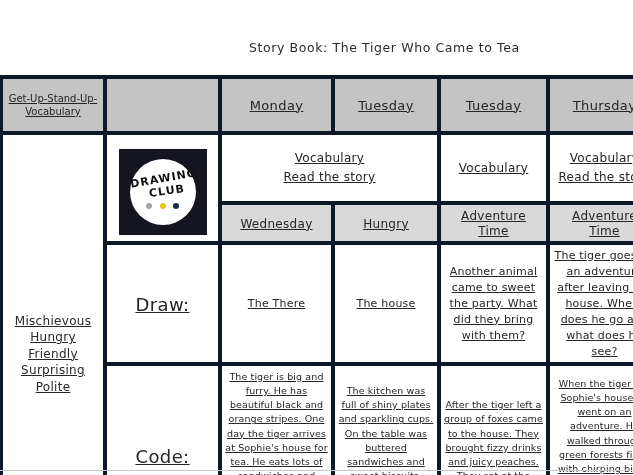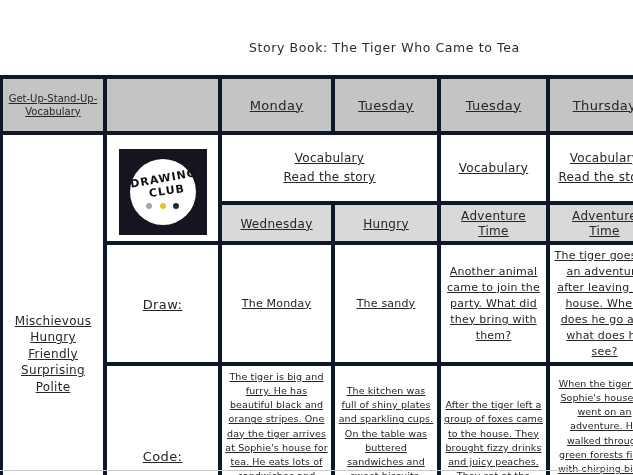--- a/index.html
+++ b/index.html
@@ -31,21 +31,21 @@
   .vocabcell {
     vertical-align:top; padding-top:30px !important;
     font-size:12px; line-height:16.5px; letter-spacing:0.3px; white-space:pre-line;
   }
   .rowvocab { font-size:12px; line-height:1.55; letter-spacing:0.3px; white-space:pre-line; }
   .sub td {
     background:#d9d9d9; font-size:12px; letter-spacing:0.3px;
     vertical-align:top; padding-top:4px !important; line-height:1.25;
   }
   .sub td .u { text-decoration:underline; white-space:pre-line; display:inline-block; }
-  .rowlabel { vertical-align:top; padding-top:4px !important; font-size:13px; letter-spacing:0.4px; }
+  .rowlabel { vertical-align:top; padding-top:4px !important; font-size:18px; letter-spacing:0.4px; }
   .drawcell { vertical-align:top; padding-top:3px !important; font-size:11px; line-height:1.45; letter-spacing:0.2px; white-space:pre-line; }
   .para { vertical-align:top; padding:4px 3px !important; font-size:9.5px; line-height:1.5; letter-spacing:0.1px; white-space:pre-line; }
   
   .logocell { vertical-align:top; }
   .logo-square { width:88px; height:86px; background:#15151f; margin:7px auto 0 auto; position:relative; }
   .logo-circle {
     width:66px; height:66px; border-radius:50%; background:#ffffff;
     position:absolute; left:11px; top:10px;
   }
   .logo-word1 {
@@ -123,23 +123,23 @@
       <td><span class="u">Wednesday</span></td>
       <td><span class="u">Hungry</span></td>
       <td><span class="u">Adventure
 Time</span></td>
       <td><span class="u">Adventure
 Time</span></td>
     </tr>
 
     <tr class="r3">
       <td class="rowlabel">Draw:</td>
-      <td class="drawcell">The Monday</td>
-      <td class="drawcell">The sandy</td>
-      <td class="drawcell">Another animal came to join the party. What did they bring with them?</td>
+      <td class="drawcell">The There</td>
+      <td class="drawcell">The house</td>
+      <td class="drawcell">Another animal came to sweet the party. What did they bring with them?</td>
       <td class="drawcell">The tiger goes on an adventure after leaving the house. Where does he go and what does he see?</td>
     </tr>
 
     <tr class="r4">
       <td class="rowlabel">Code:</td>
       <td class="para">The tiger is big and furry. He has beautiful black and orange stripes. One day the tiger arrives at Sophie's house for tea. He eats lots of sandwiches and drinks all the tea. Then he gobbles up the yummy cupcakes.</td>
       <td class="para">The kitchen was full of shiny plates and sparkling cups. On the table was buttered sandwiches and sweet biscuits. There were three wooden chairs set around the table.</td>
       <td class="para">After the tiger left a group of foxes came to the house. They brought fizzy drinks and juicy peaches. They sat at the table and enjoyed the lovely treats.</td>
       <td class="para">When the tiger left Sophie's house he went on an adventure. He walked through green forests filled with chirping birds. Then he explored sandy beaches covered with shimmering shells.</td>
     </tr>

